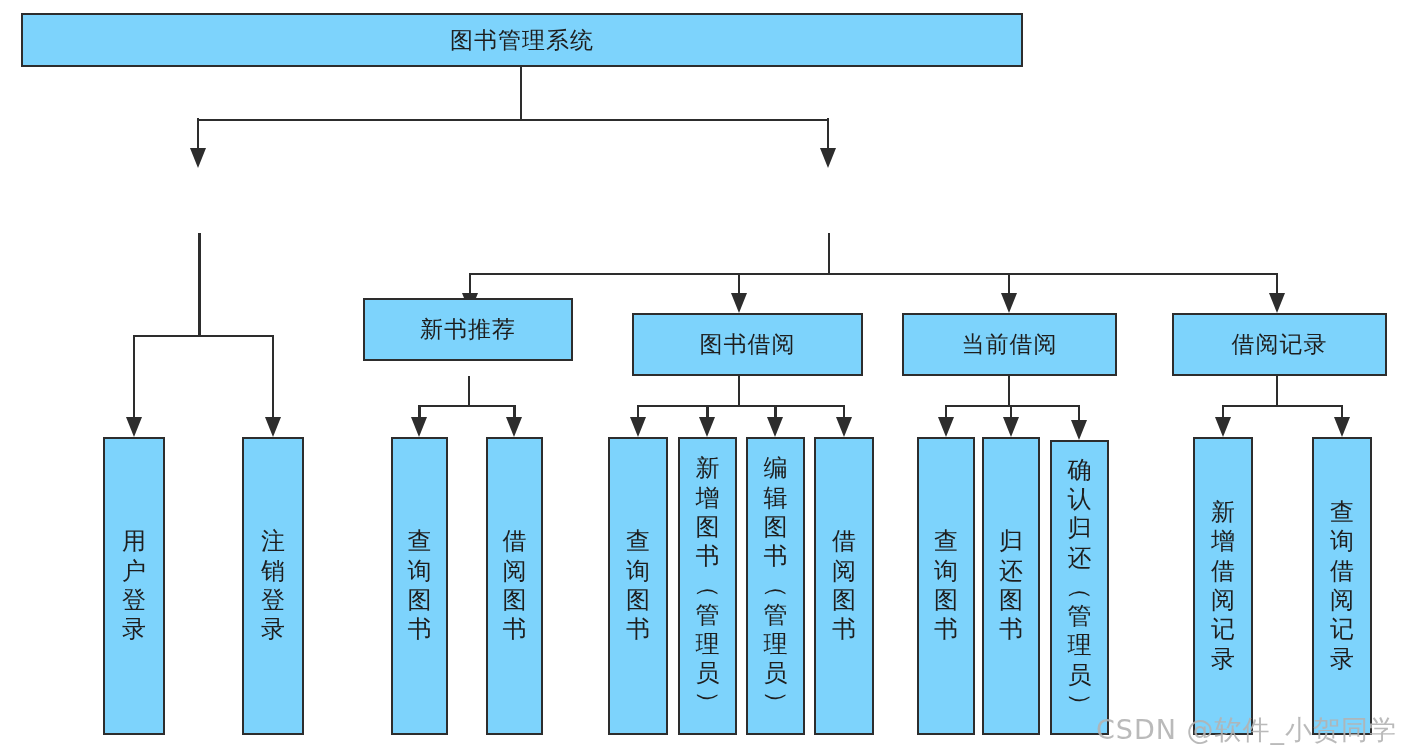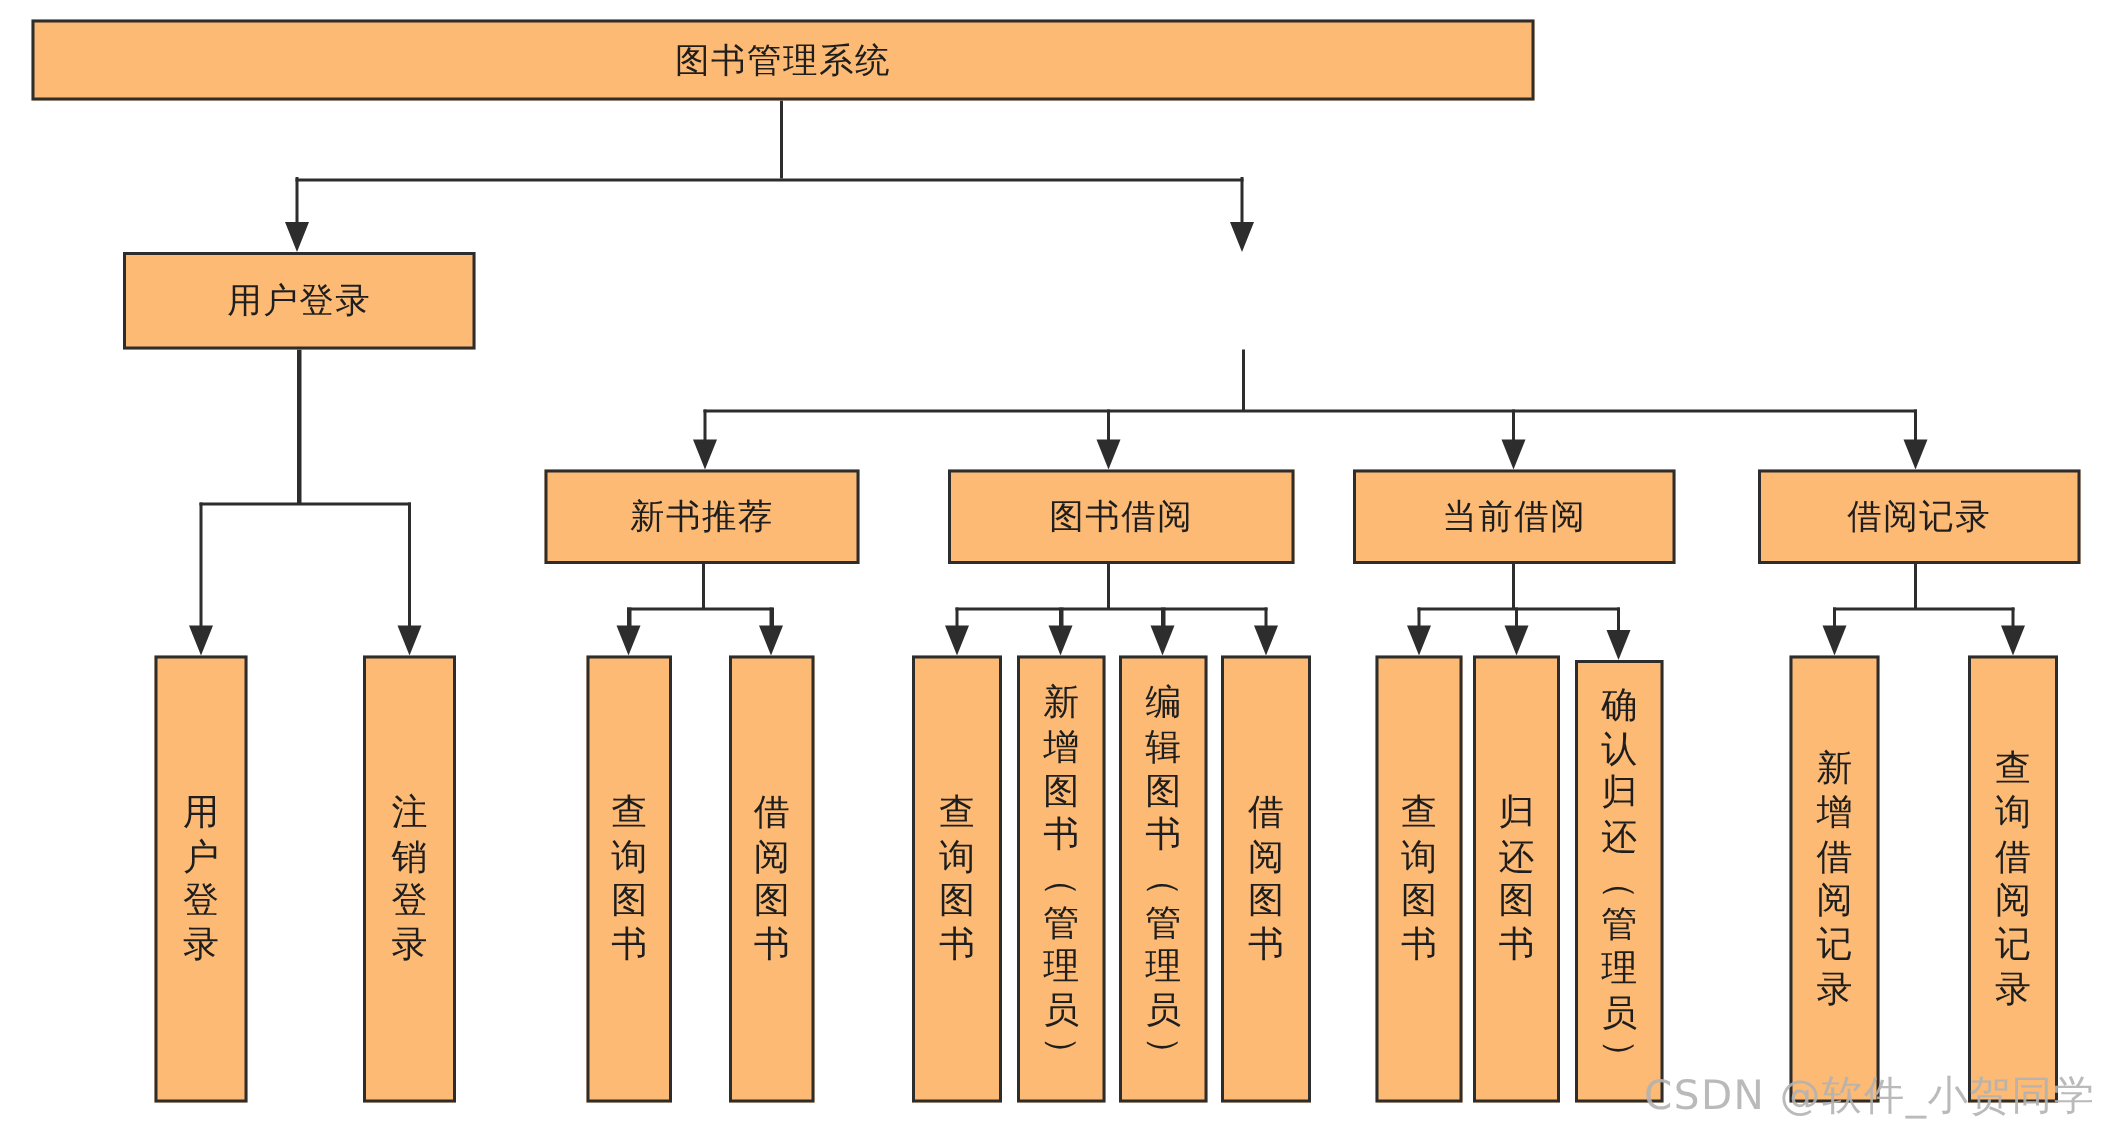--- a/index.html
+++ b/index.html
@@ -11,21 +11,21 @@
     position:relative;
     width:1405px;height:747px;
     background:#fff;
     font-family:"DejaVu Sans","Liberation Sans",sans-serif;
     overflow:hidden;
   }
   .box{
     position:absolute;
     box-sizing:border-box;
     border:2.5px solid var(--ink);
-    background:#fdba74;
+    background:#7dd3fc;
     color:var(--text);
     display:flex;align-items:center;justify-content:center;
     font-size:23px;
     letter-spacing:1px;
     z-index:2;
   }
   .vbox{
     flex-direction:column;
     font-size:24px;
     letter-spacing:0;
@@ -50,24 +50,23 @@
     white-space:nowrap;
   }
 </style>
 </head>
 <body>
 
 <div id="stage">
 
   <div class="box" style="left:21px;top:13px;width:1002px;height:54px;">图书管理系统</div>
 
-  <div class="box" style="left:82px;top:168px;width:235px;height:65px;">用户登录</div>
-
-
-  <div class="box" style="left:363px;top:313px;width:210px;height:63px;">新书推荐</div>
+
+
+  <div class="box" style="left:363px;top:298px;width:210px;height:63px;">新书推荐</div>
 
   <div class="box" style="left:632px;top:313px;width:231px;height:63px;">图书借阅</div>
 
   <div class="box" style="left:902px;top:313px;width:215px;height:63px;">当前借阅</div>
 
   <div class="box" style="left:1172px;top:313px;width:215px;height:63px;">借阅记录</div>
 
   <div class="box vbox v-label" style="left:103px;top:437px;width:62px;height:298px;">
       <span class="vch">用</span>
       <span class="vch">户</span>

